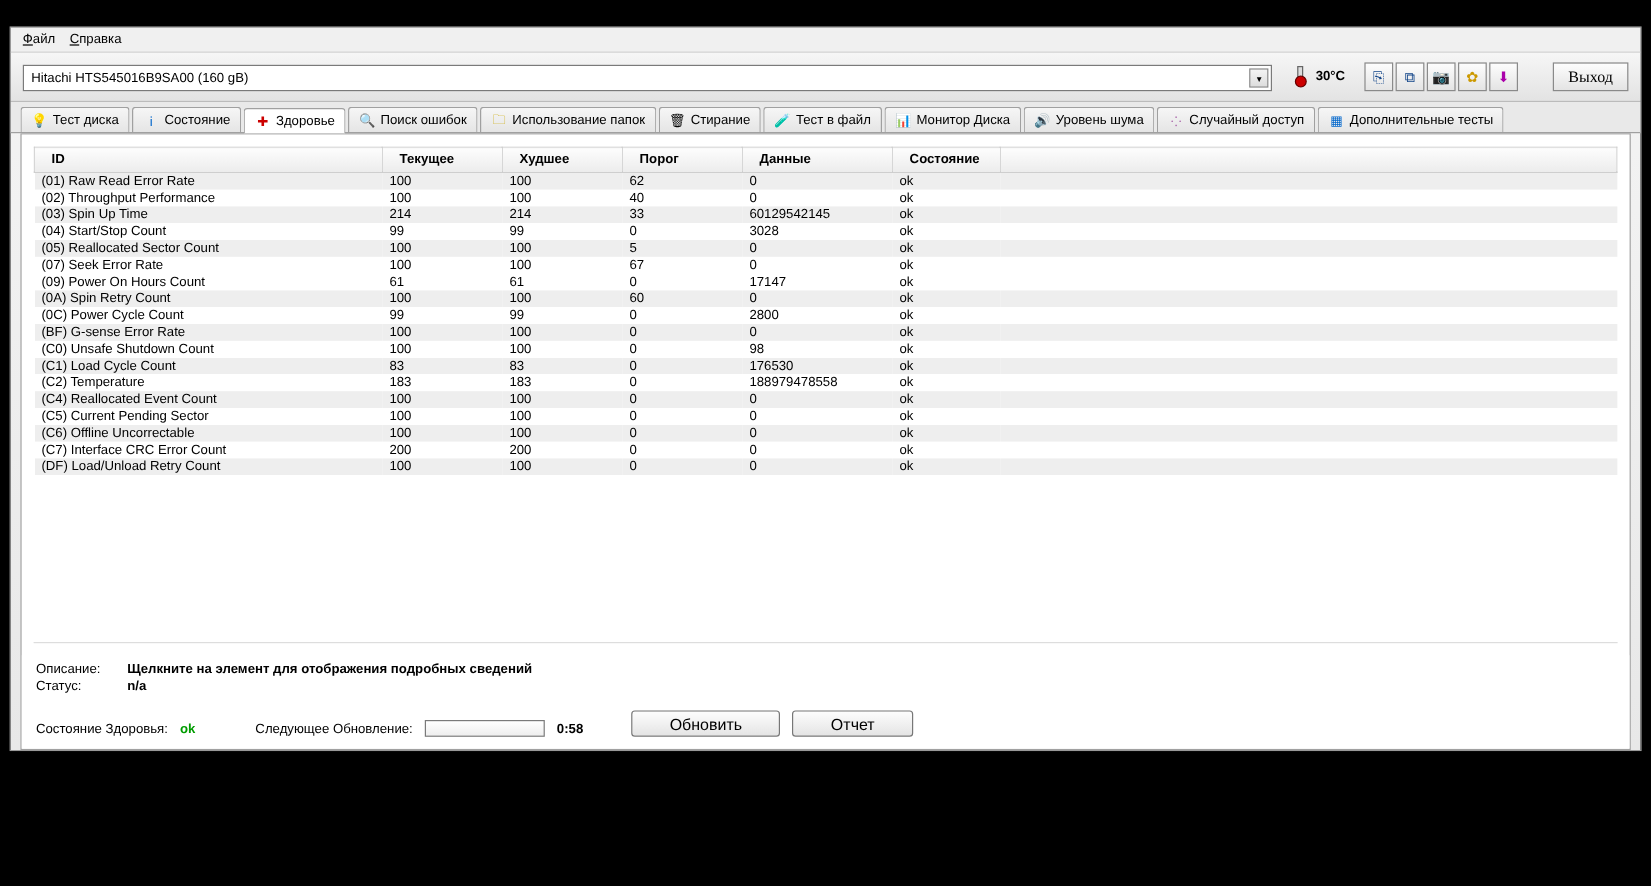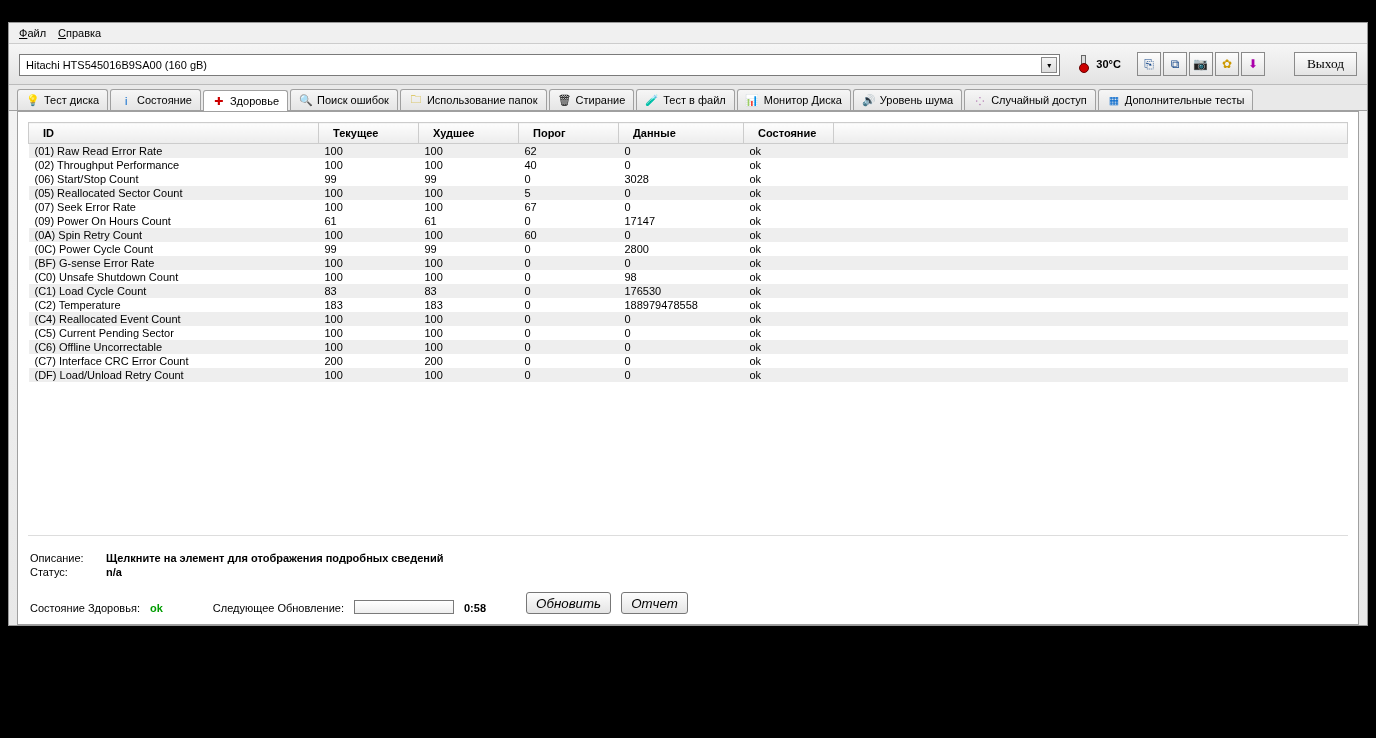--- a/index.html
+++ b/index.html
@@ -147,25 +147,24 @@
     background:linear-gradient(to bottom,#fff,#eee);
     display:inline-block;
     position:relative;
   }
   .progress .bar {
     height:100%;
     background:linear-gradient(to bottom,#c8f0c8,#8edc8e);
     width:6%;
   }
   .winbtn {
-    height:22px; padding:0 9px;
+    height:22px; padding:0 31px;
     border:1px solid #777;
     background:linear-gradient(to bottom,#fdfdfd,#e4e4e4);
     border-radius:3px;
-    font-style:italic;
   }
 </style>
 </head>
 <body>
 
 <div class="app-window">
 
   <div class="menubar">
     <span><u>Ф</u><span>айл</span></span>
     <span><u>С</u><span>правка</span></span>
@@ -280,22 +279,31 @@
             </tr>
             <tr class="">
               <td>(02) Throughput Performance</td>
               <td>100</td>
               <td>100</td>
               <td>40</td>
               <td>0</td>
               <td>ok</td>
               <td></td>
             </tr>
-            <tr class="">
-              <td>(06) Start/Stop Count</td>
+            <tr class="odd">
+              <td>(03) Spin Up Time</td>
+              <td>214</td>
+              <td>214</td>
+              <td>33</td>
+              <td>60129542145</td>
+              <td>ok</td>
+              <td></td>
+            </tr>
+            <tr class="">
+              <td>(04) Start/Stop Count</td>
               <td>99</td>
               <td>99</td>
               <td>0</td>
               <td>3028</td>
               <td>ok</td>
               <td></td>
             </tr>
             <tr class="odd">
               <td>(05) Reallocated Sector Count</td>
               <td>100</td>

